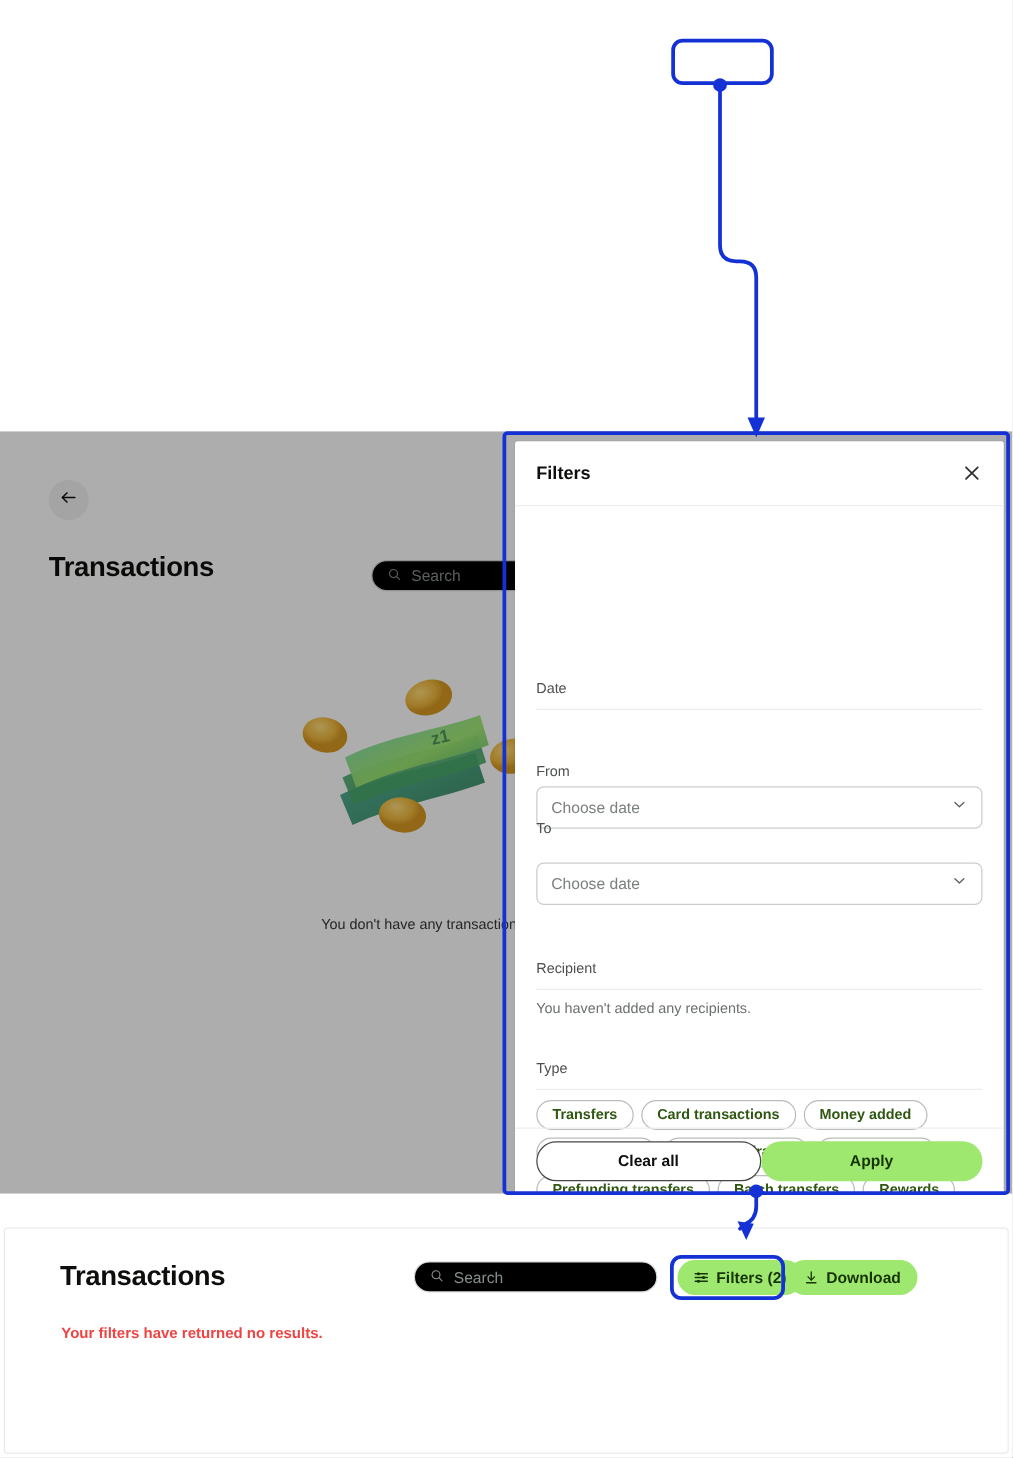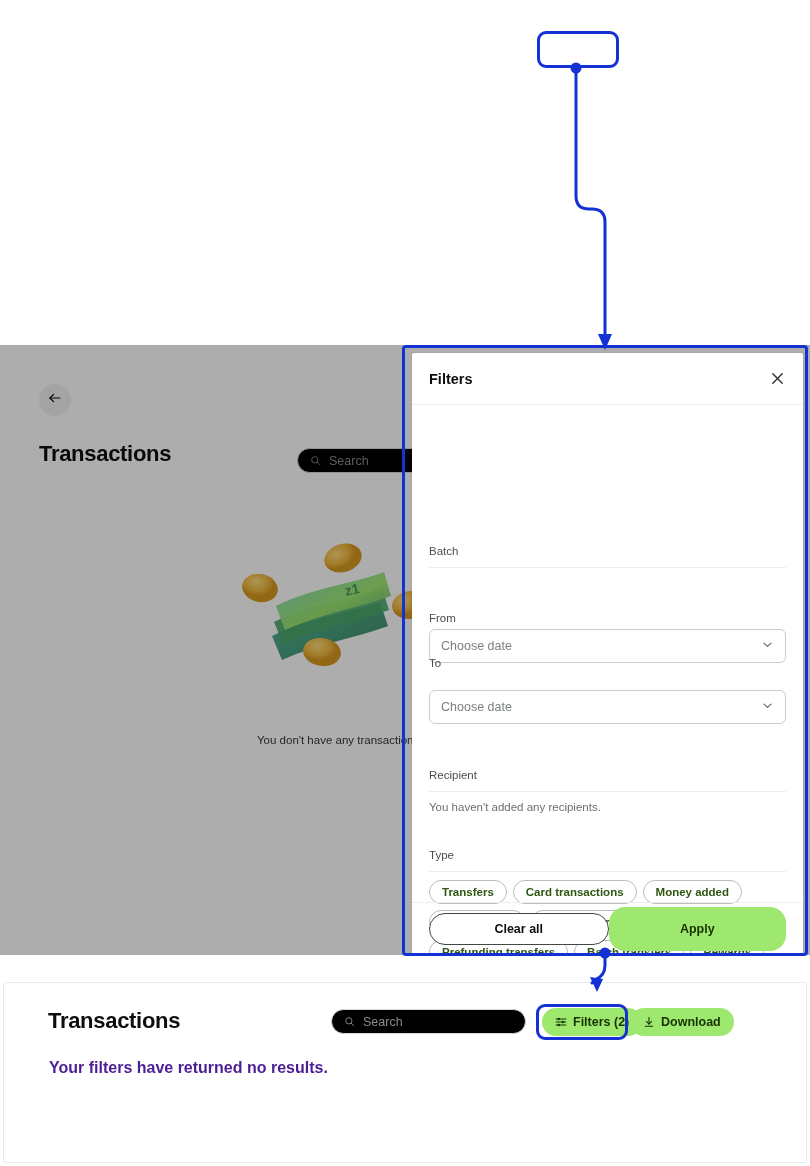--- a/index.html
+++ b/index.html
@@ -107,29 +107,29 @@
     position: absolute; left: 0; bottom: 0; width: 391px; height: 53px;
     border-top: 1px solid #edefee; display: flex; align-items: center;
     padding: 0 17px;
   }
   .btn-outline {
     flex: 1 1 0; height: 32px; border: 1px solid #454745; border-radius: 16px;
     background: #fff; font-size: 12.5px; font-weight: 700; color: #0e0f0c; cursor: pointer;
     font-family: "Liberation Sans", sans-serif;
   }
   .btn-green {
-    flex: 1 1 0; height: 44px; border: none; border-radius: 16px;
+    flex: 1 1 0; height: 32px; border: none; border-radius: 16px;
     background: #9fe870; font-size: 12.5px; font-weight: 700; color: #163300; cursor: pointer;
     font-family: "Liberation Sans", sans-serif;
   }
 
   
   #panel3 { left: 3px; top: 982px; width: 804px; height: 181px; border-radius: 3px; }
   .p3-title { position: absolute; left: 48px; top: 1008px; font-size: 22px; font-weight: 700; color: #0e0f0c; letter-spacing: -0.3px; }
-  .p3-empty { position: absolute; left: 49px; top: 1059px; font-size: 16px; font-weight: 700; color: #4c1d95; }
+  .p3-empty { position: absolute; left: 49px; top: 1059px; font-size: 12px; font-weight: 700; color: #ef4444; }
 
   
   #anno { position: absolute; left: 0; top: 0; width: 810px; height: 1166px; pointer-events: none; }
 
   .hl-box {
     position: absolute; border: 3px solid #1431d6; border-radius: 9px;
   }
 </style>
 </head>
 <body>
@@ -294,21 +294,21 @@
         <svg width="15" height="15" viewBox="0 0 16 16" fill="none">
           <line x1="3" y1="3" x2="13" y2="13" stroke="#2d3230" stroke-width="1.5" stroke-linecap="round"></line>
           <line x1="13" y1="3" x2="3" y2="13" stroke="#2d3230" stroke-width="1.5" stroke-linecap="round"></line>
         </svg>
       </div>
     </div>
 
     <div class="modal-body">
 
 
-      <div class="sec-label" style="top:140px;">Batch</div>
+      <div class="sec-label" style="top:140px;">Date</div>
       <div class="sec-rule" style="top:162px;"></div>
 
       <div class="field-label" style="top:207px;">From</div>
       <div class="select-box" style="top:224px;">
         <span class="ph">Choose date</span>
         <span class="chev">
           <svg width="13" height="13" viewBox="0 0 16 16" fill="none">
             <polyline points="3.6,6.2 8,10.4 12.4,6.2" stroke="#5a605d" stroke-width="1.3" fill="none" stroke-linecap="round" stroke-linejoin="round"></polyline>
           </svg>
         </span>

